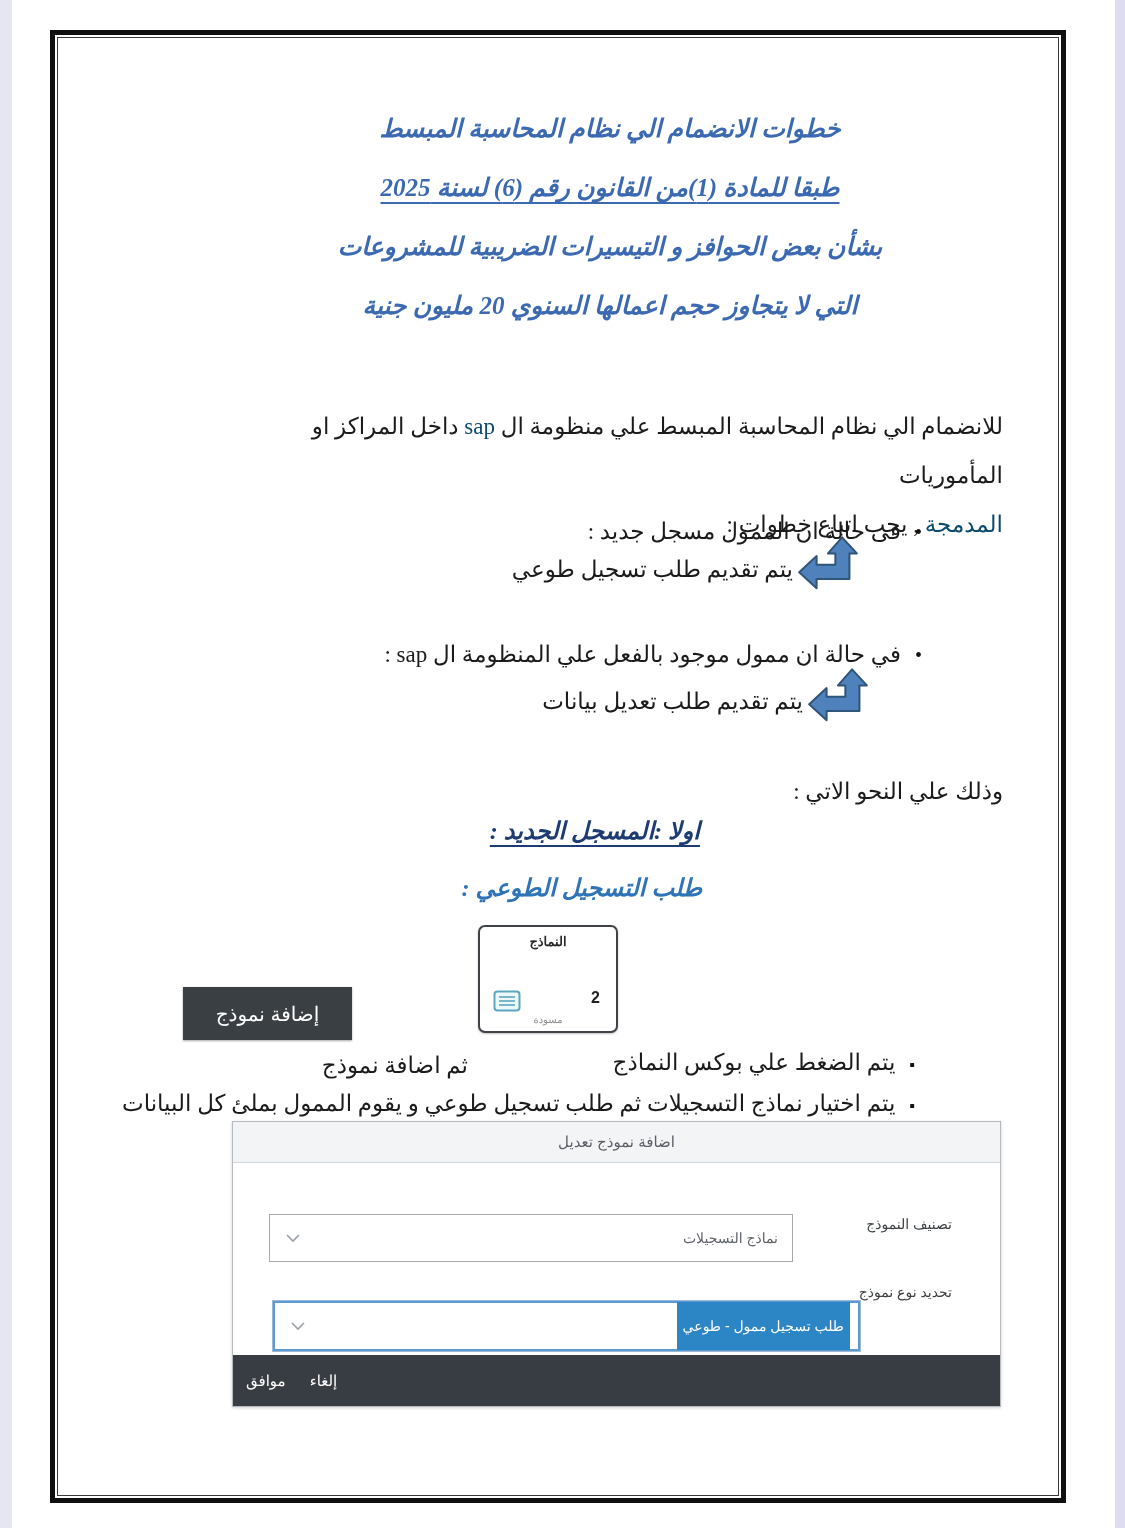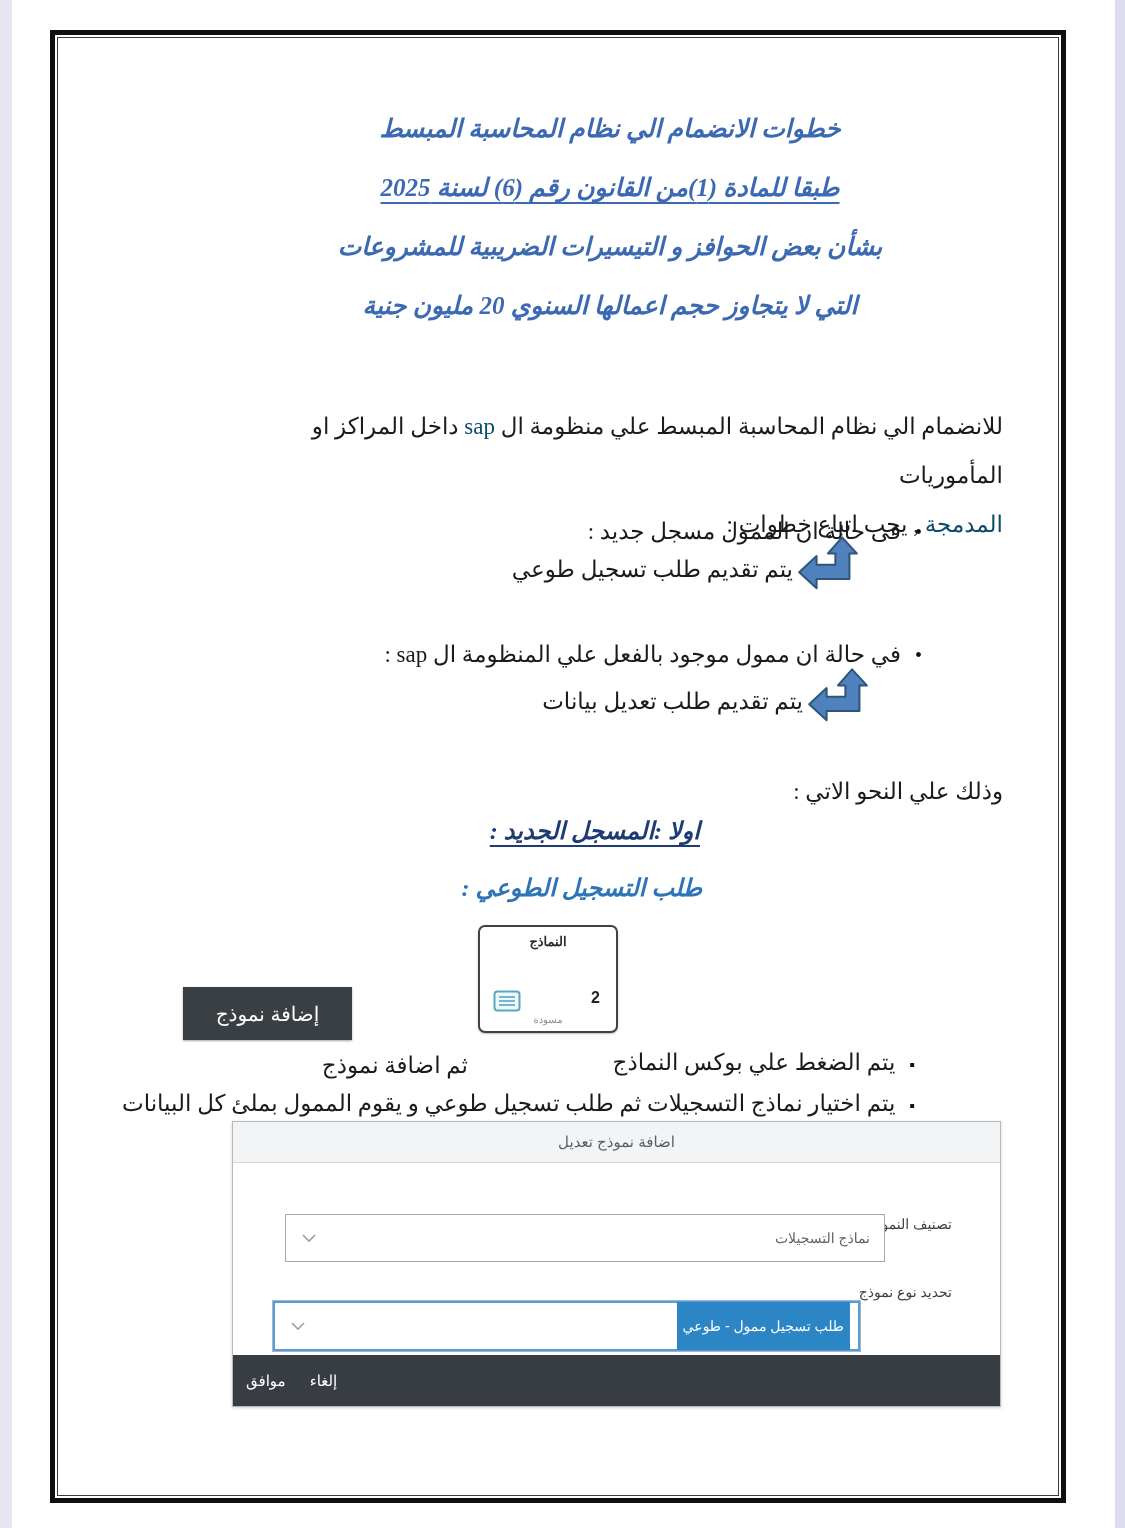--- a/index.html
+++ b/index.html
@@ -117,21 +117,21 @@
   .dlg-label {
     position:absolute; right:48px;
     font-size:14px; color:#3c4043; direction:rtl;
   }
   .dlg-label-1 { top:48px;margin-top:46px; }
   .dlg-label-2 { top:162px; }
   .dropdown {
     position:absolute; background:#fff;
     display:flex; align-items:center;
   }
-  .dd1 { top:92px; left:52px; width:600px; height:48px; border:1px solid #a6abb0; }
+  .dd1 { top:92px; left:36px; width:524px; height:48px; border:1px solid #a6abb0; }
   .dd2 { top:179px; left:40px; width:587px; height:50px; border:2px solid #5b9bd5; outline:1px solid #9db9d6; }
   .dd-chevron { position:absolute; left:16px; top:50%; transform:translateY(-50%); }
   .dd-value {
     position:absolute; right:14px; top:50%; transform:translateY(-50%);
     font-size:14px; color:#5f6368; direction:rtl;
   }
   .dd-value.selected {
     background:#2c85c5; color:#ffffff; padding:16px 6px; right:8px;
   }
   .dlg-footer {

